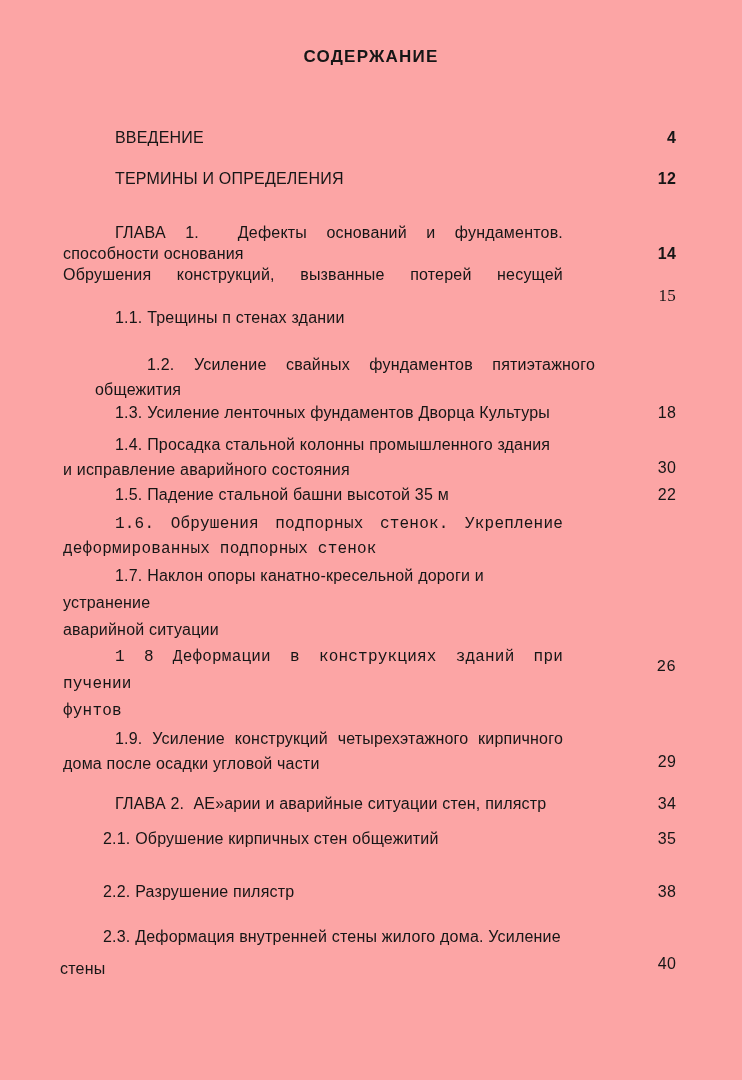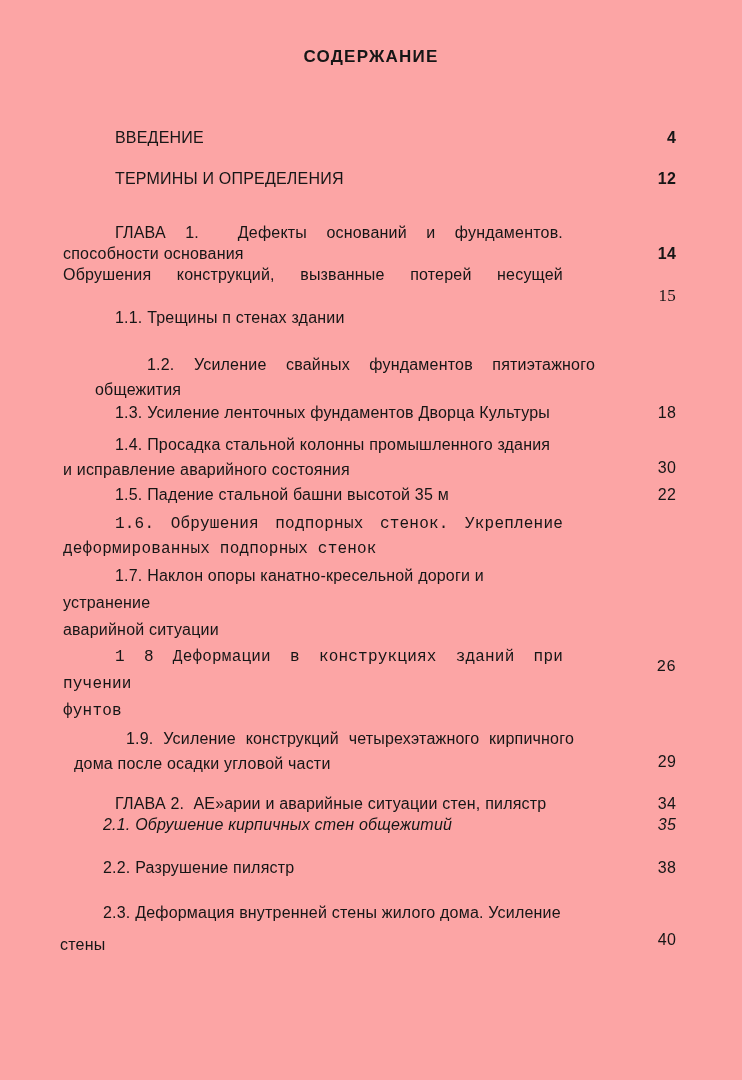--- a/index.html
+++ b/index.html
@@ -131,43 +131,43 @@
   </div>
 
   <div class="row lh27" style="margin-top:1px;font-family:Liberation Mono, monospace;">
     <div class="lines">
       <div class="line j ind">1 8 Деформации в конструкциях зданий при пучении</div>
       <div class="line">фунтов</div>
     </div>
     <span class="num" style="top:13px;">26</span>
   </div>
 
-  <div class="row lh25" style="margin-top:1px;padding-left:11px;">
+  <div class="row lh25" style="margin-top:1px;">
     <div class="lines">
       <div class="line j ind">1.9. Усиление конструкций четырехэтажного кирпичного</div>
       <div class="line">дома после осадки угловой части</div>
     </div>
     <span class="num" style="top:25px;">29</span>
   </div>
 
   <div class="row" style="margin-top:17px;">
     <div class="lines">
       <div class="line ind b">ГЛАВА 2.&nbsp; АЕ»арии и аварийные ситуации стен, пилястр</div>
     </div>
     <span class="num">34</span>
   </div>
 
-  <div class="row" style="margin-top:0;font-style:italic;">
+  <div class="row" style="margin-top:14px;">
     <div class="lines">
       <div class="line ind2">2.1. Обрушение кирпичных стен общежитий</div>
     </div>
     <span class="num">35</span>
   </div>
 
-  <div class="row" style="margin-top:22px;">
+  <div class="row" style="margin-top:32px;">
     <div class="lines">
       <div class="line ind2">2.2. Разрушение пилястр</div>
     </div>
     <span class="num">38</span>
   </div>
 
   <div class="row lh32" style="margin-top:19px;">
     <div class="lines">
       <div class="line ind2">2.3. Деформация внутренней стены жилого дома. Усиление</div>
       <div class="line" style="margin-left:-3px;">стены</div>

